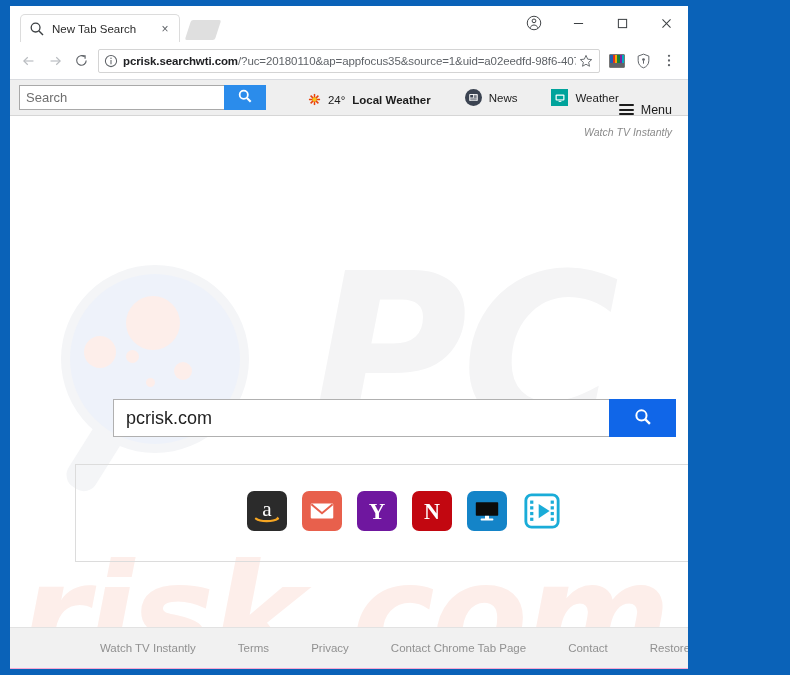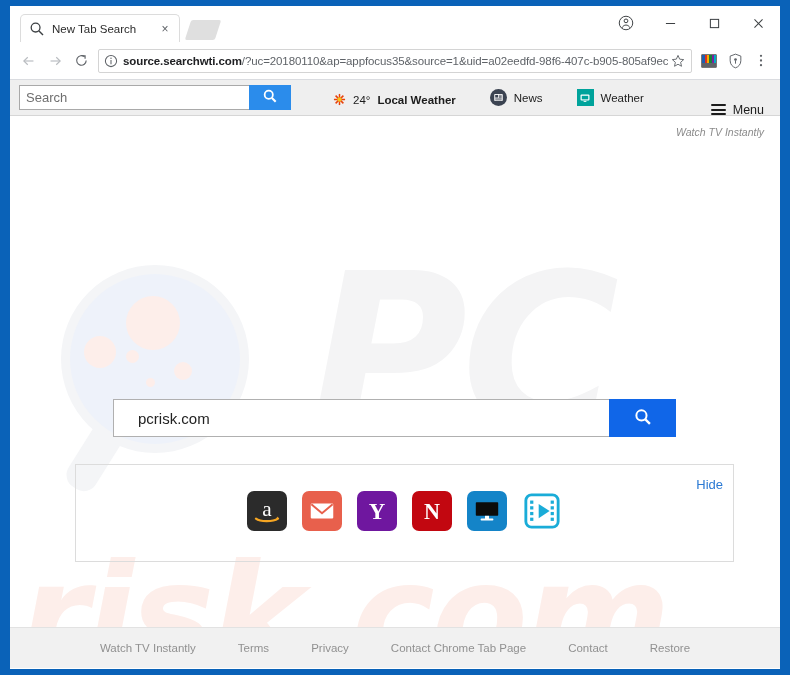--- a/index.html
+++ b/index.html
@@ -9,22 +9,22 @@
     background: #0a62b8;
     overflow: hidden;
   }
 
   
   #window {
     position: absolute; left: 0; top: 0; width: 790px; height: 675px;
     background: #0a62b8;
   }
   #chrome-frame {
-    position: absolute; left: 10px; top: 6px; width: 770px; height: 663px;
-    background: #ffffff;
+    position: absolute; left: 10px; top: 6px; width: 678px; height: 663px;
+    background: #f9a8d4;
     overflow: hidden;
   }
 
   
   #tabstrip {
     position: relative; height: 36px; background: #ffffff;
   }
   #tab {
     position: absolute; left: 10px; top: 8px; width: 160px; height: 28px;
     background: #ffffff;
@@ -182,22 +182,22 @@
     font-size: 10.5px; font-style: italic; color: #8b8b8b;
   }
 
   
   #main-search {
     position: absolute; left: 103px; top: 283px;
     width: 563px; height: 38px; display: flex; z-index: 3;
   }
   #main-search-input {
     flex: 1 1 auto; border: 1px solid #b0b0b0; border-right: none;
-    background: #ffffff; font-size: 15px; color: #222;
-    padding: 0 24px; outline: none; font-family: "Liberation Sans", sans-serif;
+    background: #ffffff; font-size: 18px; color: #222;
+    padding: 0 12px; outline: none; font-family: "Liberation Sans", sans-serif;
   }
   #main-search-btn {
     width: 67px; background: #1066e8; border: none; cursor: pointer;
     display: flex; align-items: center; justify-content: center;
   }
 
   
   #shortcut-panel {
     position: absolute; left: 65px; top: 348px; width: 659px; height: 98px;
     background: transparent; border: 1px solid #dcdcdc; z-index: 3;
@@ -288,21 +288,21 @@
       </div>
 
       <div id="omnibox">
         <span id="omni-info">
           <svg viewBox="0 0 14 14" width="14" height="14">
             <circle cx="7" cy="7" r="5.6" fill="none" stroke="#5f6368" stroke-width="1.05"></circle>
             <line x1="7" y1="6" x2="7" y2="10.2" stroke="#5f6368" stroke-width="1.05"></line>
             <circle cx="7" cy="4.2" r="0.7" fill="#5f6368"></circle>
           </svg>
         </span>
-        <span id="omni-url"><b>source.searchwti.com</b><span>/?uc=20180110&amp;ap=appfocus35&amp;source=1&amp;uid=a02eedfd-98f6-407c-b905-805af9ec566…</span></span>
+        <span id="omni-url"><b>pcrisk.searchwti.com</b><span>/?uc=20180110&amp;ap=appfocus35&amp;source=1&amp;uid=a02eedfd-98f6-407c-b905-805af9ec566…</span></span>
         <span id="omni-star">
           <svg viewBox="0 0 16 16" width="14" height="14">
             <polygon points="8,1.6 9.9,5.9 14.5,6.4 11,9.5 12,14 8,11.7 4,14 5,9.5 1.5,6.4 6.1,5.9" fill="none" stroke="#5f6368" stroke-width="1.05"></polygon>
           </svg>
         </span>
       </div>
 
       <div class="rightbtn">
         <div id="ext-icon"></div>
       </div>

